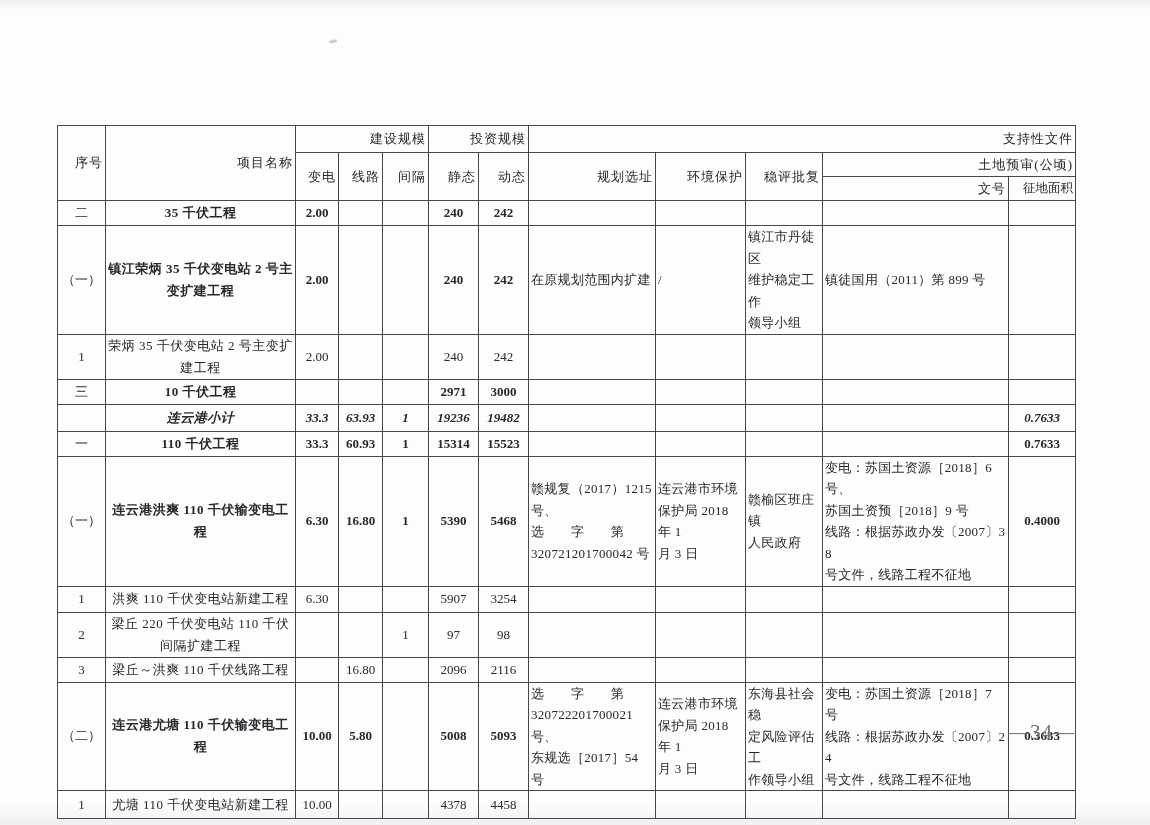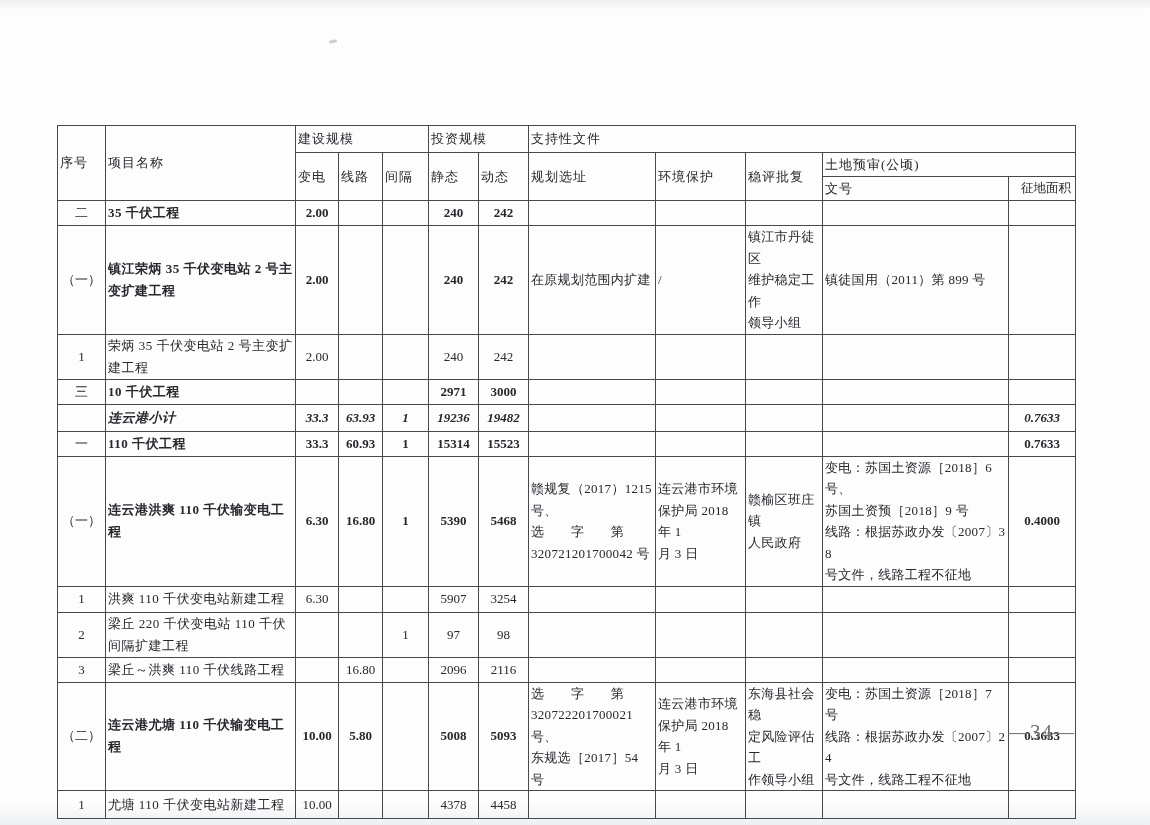--- a/index.html
+++ b/index.html
@@ -22,23 +22,23 @@
     position:absolute;left:57px;top:125px;width:1018px;
     border-collapse:collapse;table-layout:fixed;
   }
   table.doc td{
     border:1px solid #46484c;
     padding:0 2px;
     font-size:13px;
     vertical-align:middle;
     overflow:hidden;
   }
-  thead td{text-align:left;font-size:13.5px;letter-spacing:1px;}
+  thead td{text-align:right;font-size:13.5px;letter-spacing:1px;}
   .c-no{text-align:center;}
-  .c-name{text-align:left;padding:1px 4px 1px 5px;line-height:22px;letter-spacing:.5px;}
+  .c-name{text-align:center;padding:1px 4px 1px 5px;line-height:22px;letter-spacing:.5px;}
   .c-num{text-align:center;font-size:13.5px;}
   .c-doc{
     text-align:left;vertical-align:top;
     padding:3px 4px 0 5px;
     font-size:12.5px;line-height:21.5px;
     white-space:pre-line;word-break:break-all;letter-spacing:.3px;margin-top:24px;
   }
   .bold-row .c-name,.bold-row .c-num{font-weight:bold;}
   .footer{
     position:absolute;left:57px;top:720px;width:1018px;

